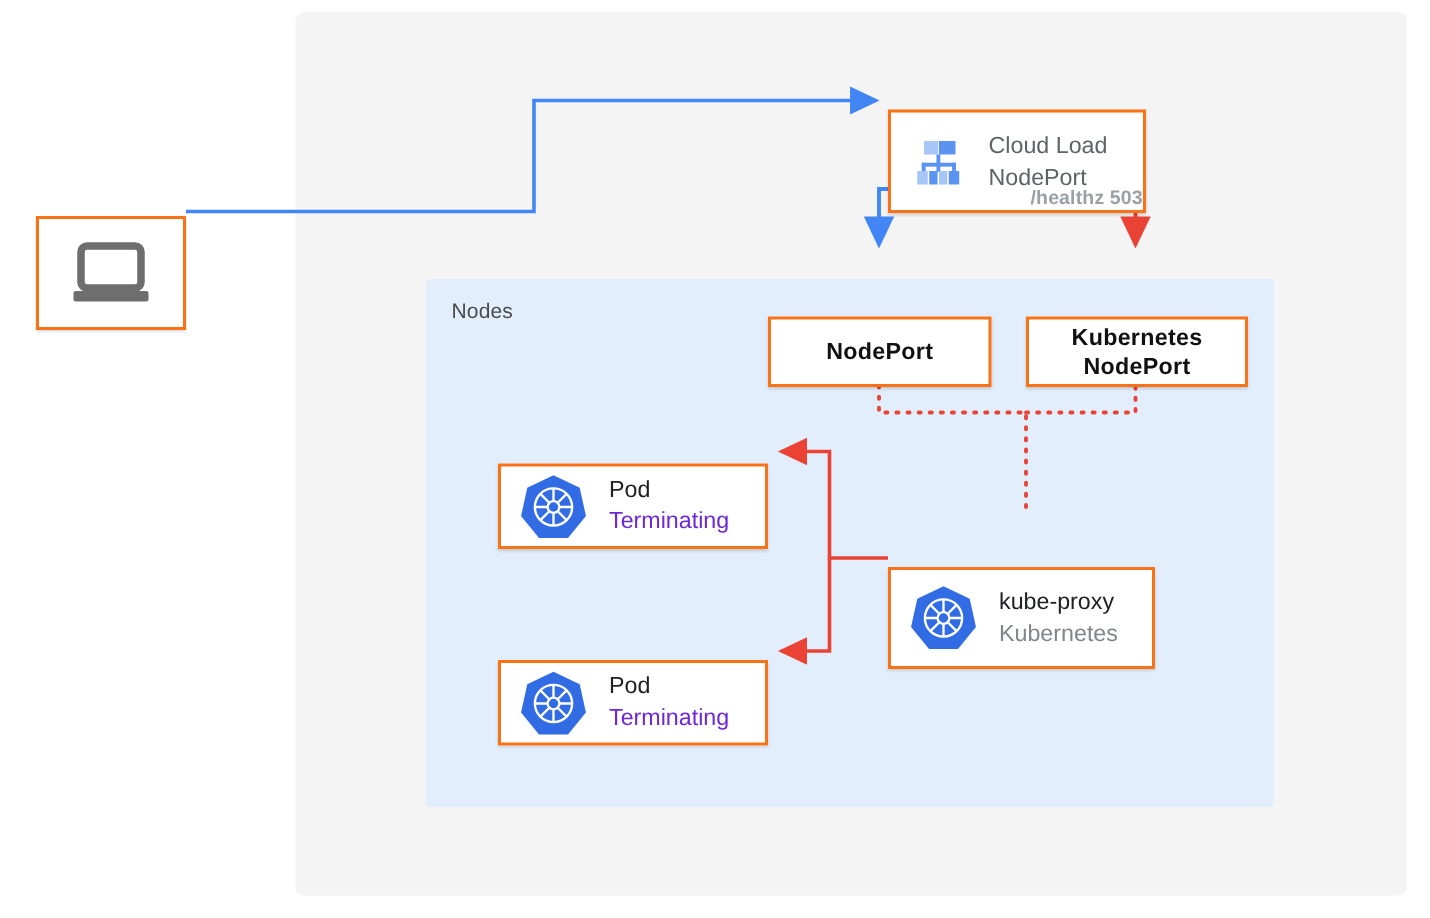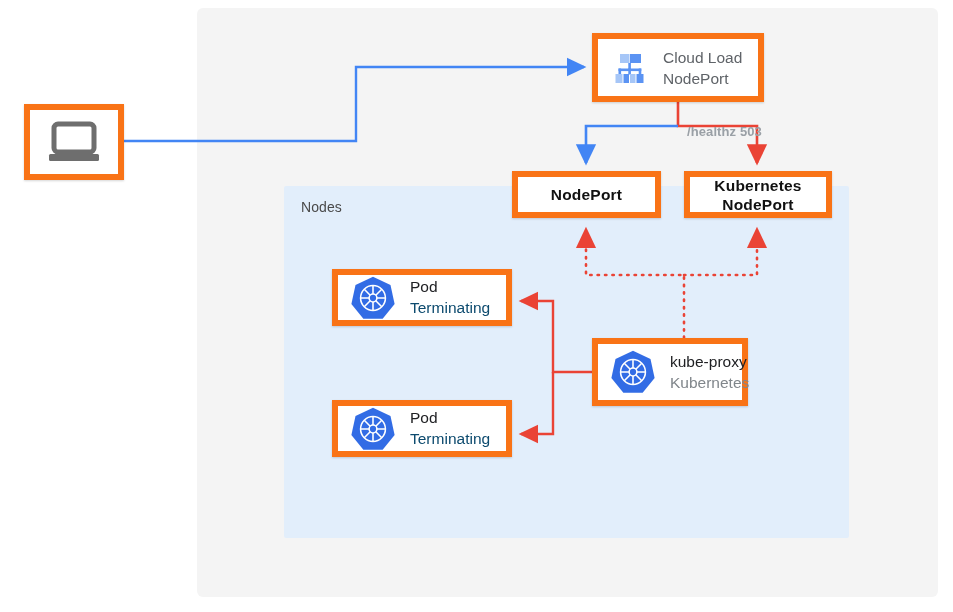--- a/index.html
+++ b/index.html
@@ -46,23 +46,24 @@
     left: 301px; top: 199px;
     font-size: 14px;
     color: #4a4a4a;
     letter-spacing: .1px;
   }
 
   
   .card {
     position: absolute;
     background: #ffffff;
-    border: 6px solid #f97316;
+    border: 2px solid #f97316;
     box-shadow: 0 1px 2px rgba(0,0,0,.16);
     box-sizing: border-box;
+    margin-top: 40px;
   }
 
   
   .laptop-card {
     left: 24px; top: 104px;
     width: 100px; height: 76px;
     display: flex;
     align-items: center;
     justify-content: center;
   }
@@ -111,28 +112,28 @@
   .pod-card.pod1 { top: 269px; }
   .pod-card.pod2 { top: 400px; }
   .pod-text { margin-left: 14px; }
   .pod-title {
     font-size: 15.5px;
     color: #202124;
     line-height: 20px;
   }
   .pod-sub {
     font-size: 15.5px;
-    color: #0c4a6e;
+    color: #6d28d9;
     line-height: 21px;
   }
 
   
   .kp-card {
     left: 592px; top: 338px;
-    width: 156px; height: 68px;
+    width: 178px; height: 68px;
     display: flex; align-items: center; padding-left: 12px;
   }
   .kp-text { margin-left: 14px; }
   .kp-title {
     font-size: 15.5px;
     color: #202124;
     line-height: 20px;
   }
   .kp-sub {
     font-size: 15.5px;

